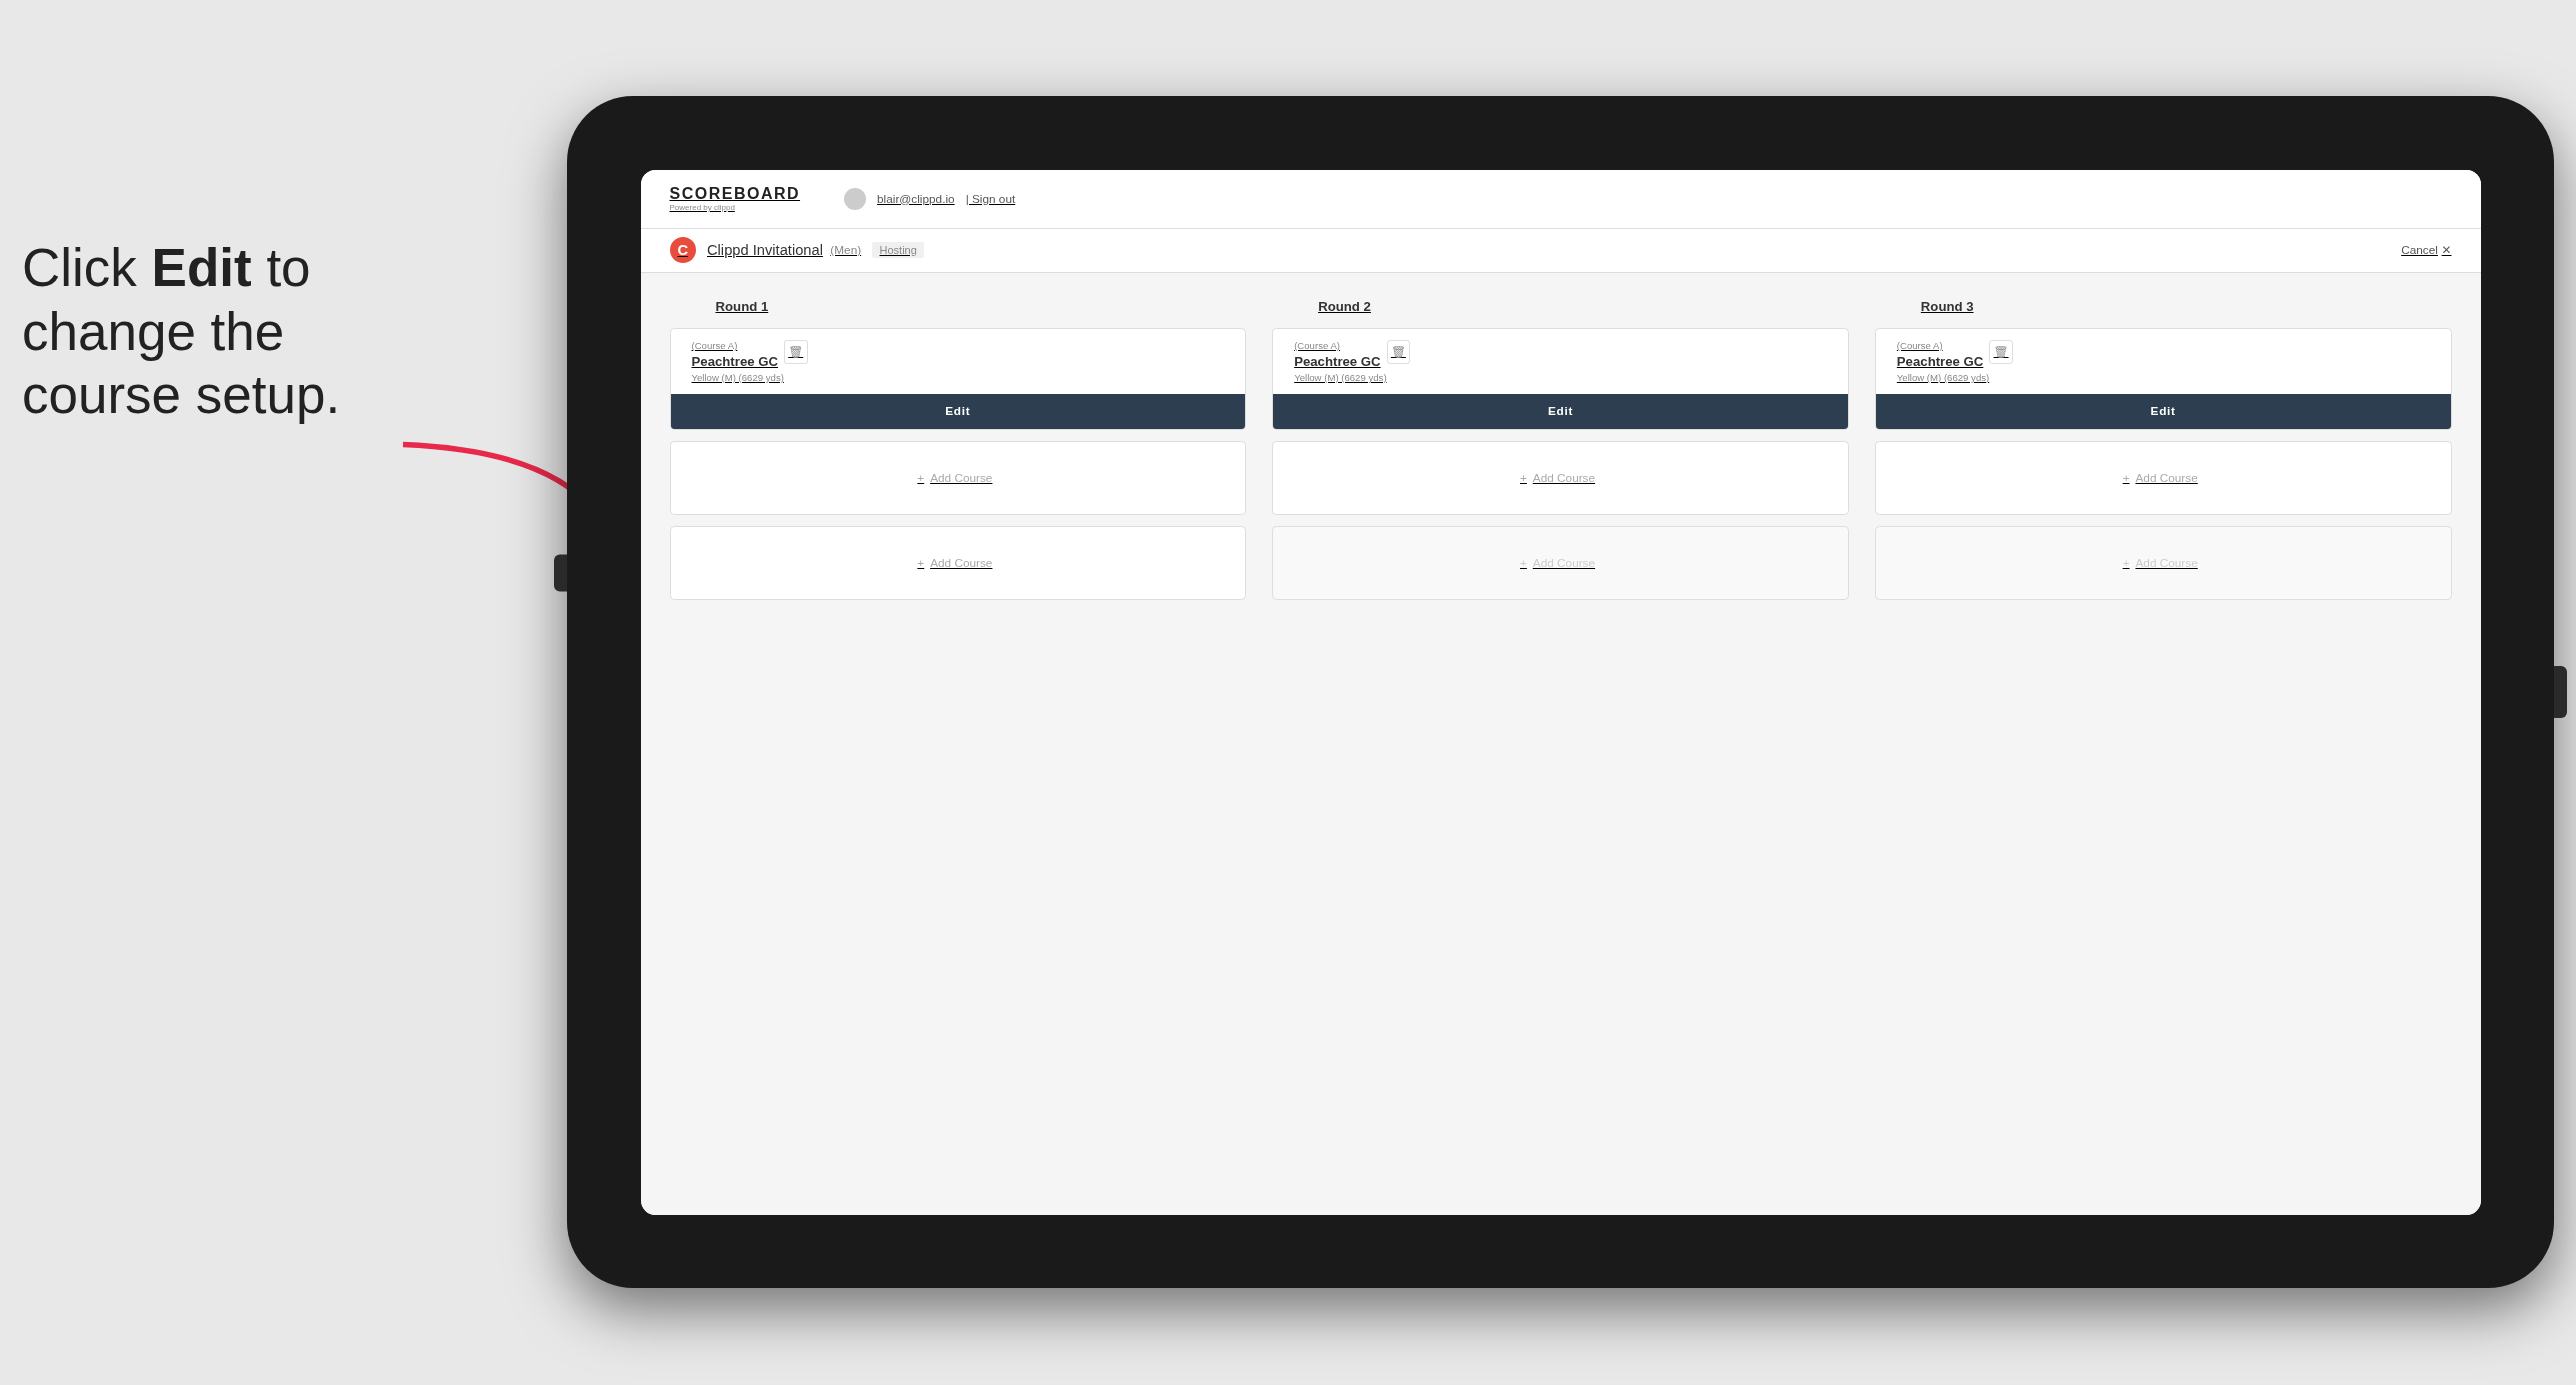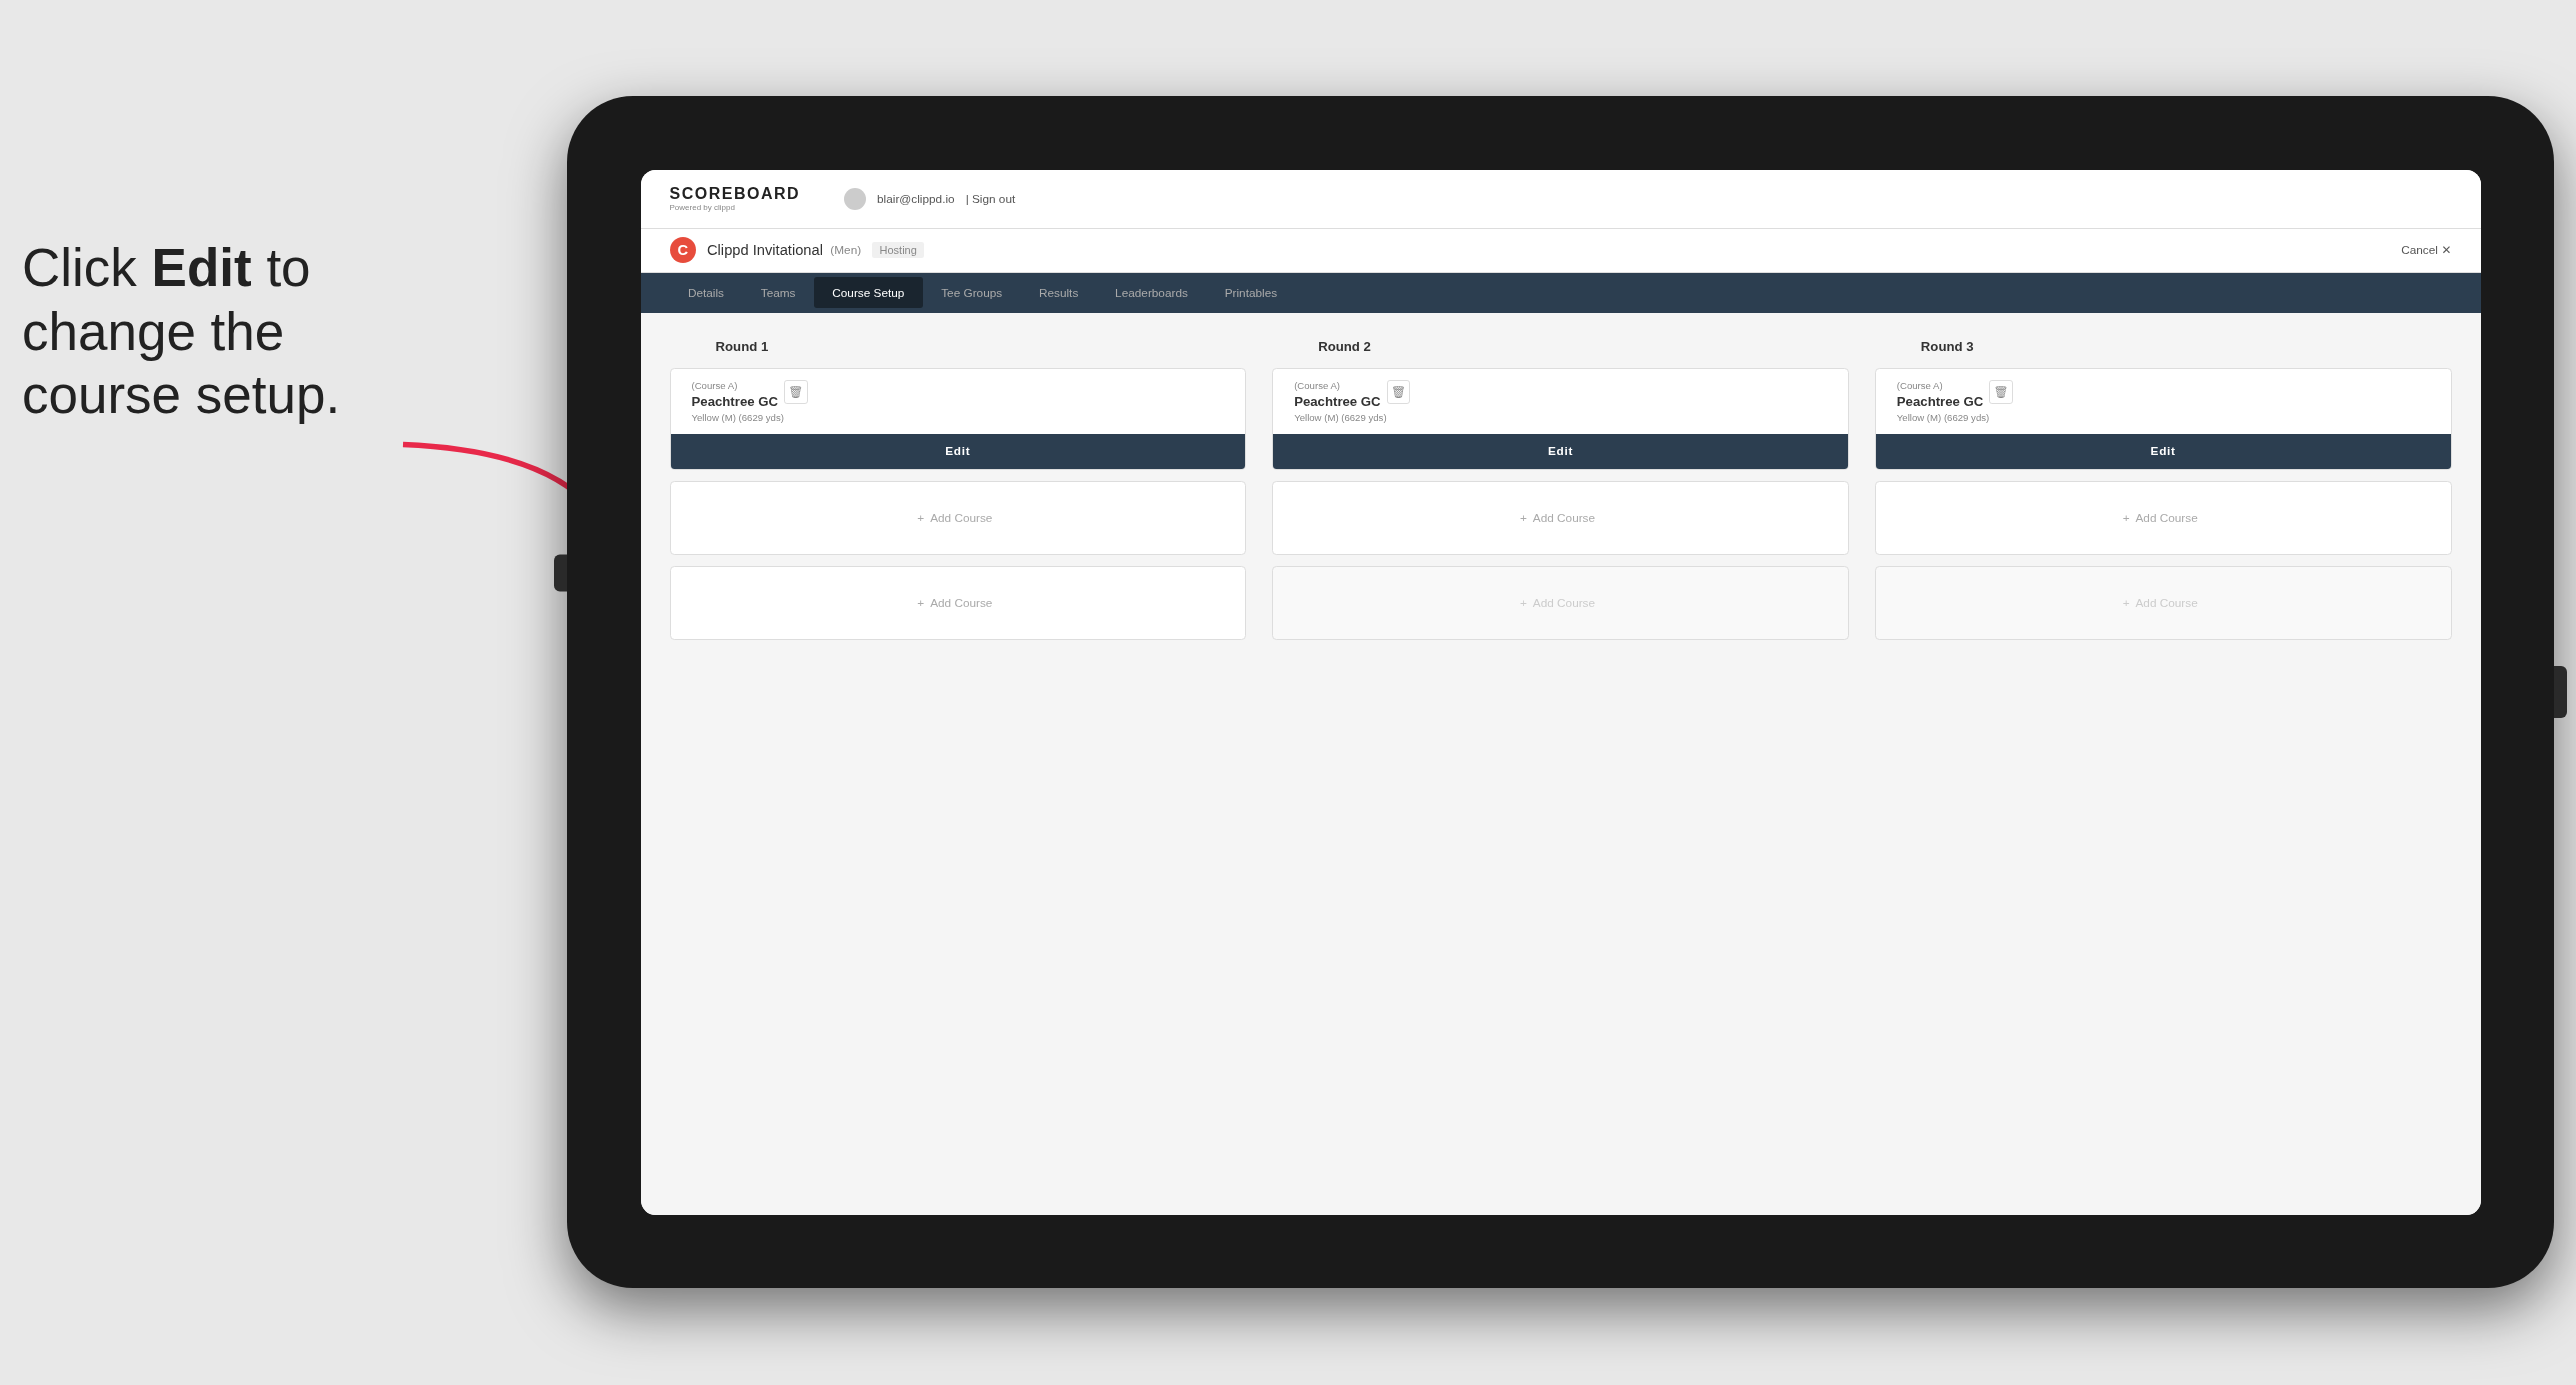--- a/index.html
+++ b/index.html
@@ -53,20 +53,21 @@
     }
 
     .tablet-screen {
       width: 1840px;
       height: 1045px;
       background: #f0f0f0;
       border-radius: 14.7px;
       overflow: hidden;
       display: flex;
       flex-direction: column;
+      text-decoration: underline;
     }
 
     
     .top-nav {
       background: #fff;
       border-bottom: 0.7px solid #ddd;
       display: flex;
       align-items: center;
       padding: 0 29px;
       height: 59px;
@@ -368,29 +369,20 @@
       <div class="c-logo">C</div>
       <span class="tournament-name">Clippd Invitational</span>
       <span class="tournament-gender">(Men)</span>
       <span class="hosting-badge">Hosting</span>
       <div class="cancel-btn">
         <span>Cancel</span>
         <span>✕</span>
       </div>
     </div>
 
-    <div class="tab-nav">
-      <div class="tab-item">Details</div>
-      <div class="tab-item">Teams</div>
-      <div class="tab-item active">Course Setup</div>
-      <div class="tab-item">Tee Groups</div>
-      <div class="tab-item">Results</div>
-      <div class="tab-item">Leaderboards</div>
-      <div class="tab-item">Printables</div>
-    </div>
 
     <div class="main-content">
       <div class="rounds-grid">
 
         <div class="round-column">
           <div class="round-title">Round 1</div>
           <div class="course-card">
             <div class="course-card-header">
               <div>
                 <div class="course-label">(Course A)</div>

